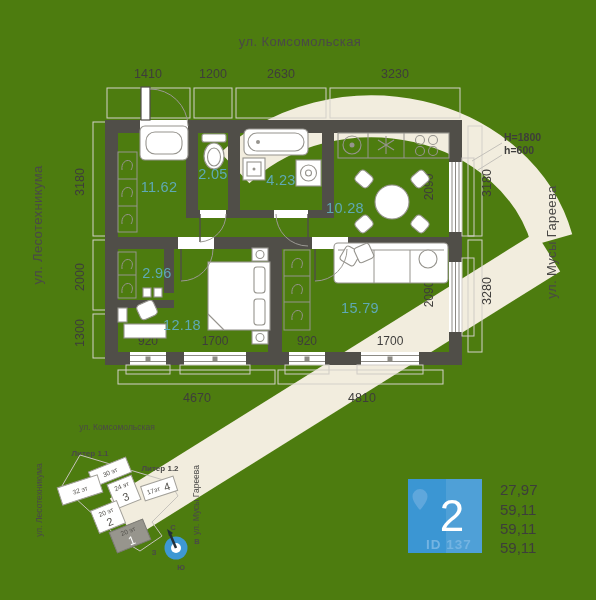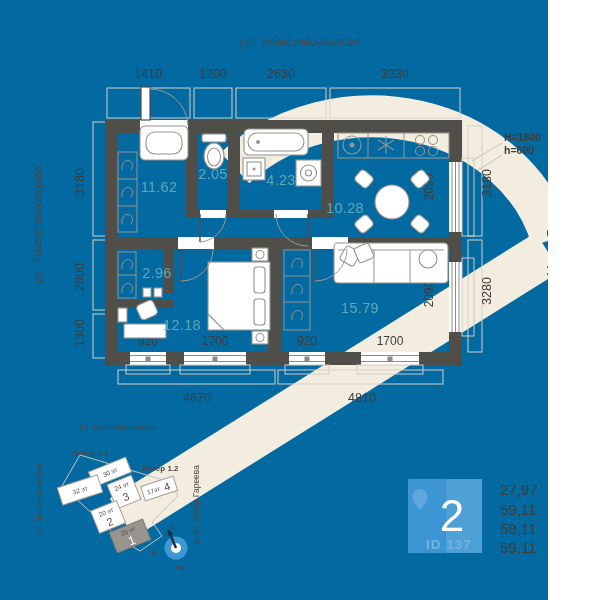--- a/index.html
+++ b/index.html
@@ -1,16 +1,16 @@
 <!DOCTYPE html>
 <html><head>
 <meta charset="utf-8">
 <style>
   html,body{margin:0;padding:0;background:#fff;}
-  #stage{position:relative;width:548px;height:600px;background:#0369a1;overflow:hidden;
+  #stage{position:relative;width:596px;height:600px;background:#4d7c0f;overflow:hidden;
          font-family:"Liberation Sans", sans-serif;}
   svg{display:block;}
   text{font-family:"Liberation Sans", sans-serif;}
   .street{font-size:13px;font-weight:500;fill:#4a4947;letter-spacing:.4px;}
   .dim{font-size:12.5px;font-weight:500;fill:#3e3d3b;}
   .dimS{font-size:12px;font-weight:500;fill:#3e3d3b;}
   .area{font-size:14.5px;font-weight:500;fill:#5ea9b4;letter-spacing:.3px;}
   .note{font-size:10.5px;font-weight:600;fill:#3e3d3b;}
   .siteStreet{font-size:8.5px;font-weight:500;fill:#4a4947;}
   .siteLabel{font-size:8px;font-weight:600;fill:#4a4947;}

